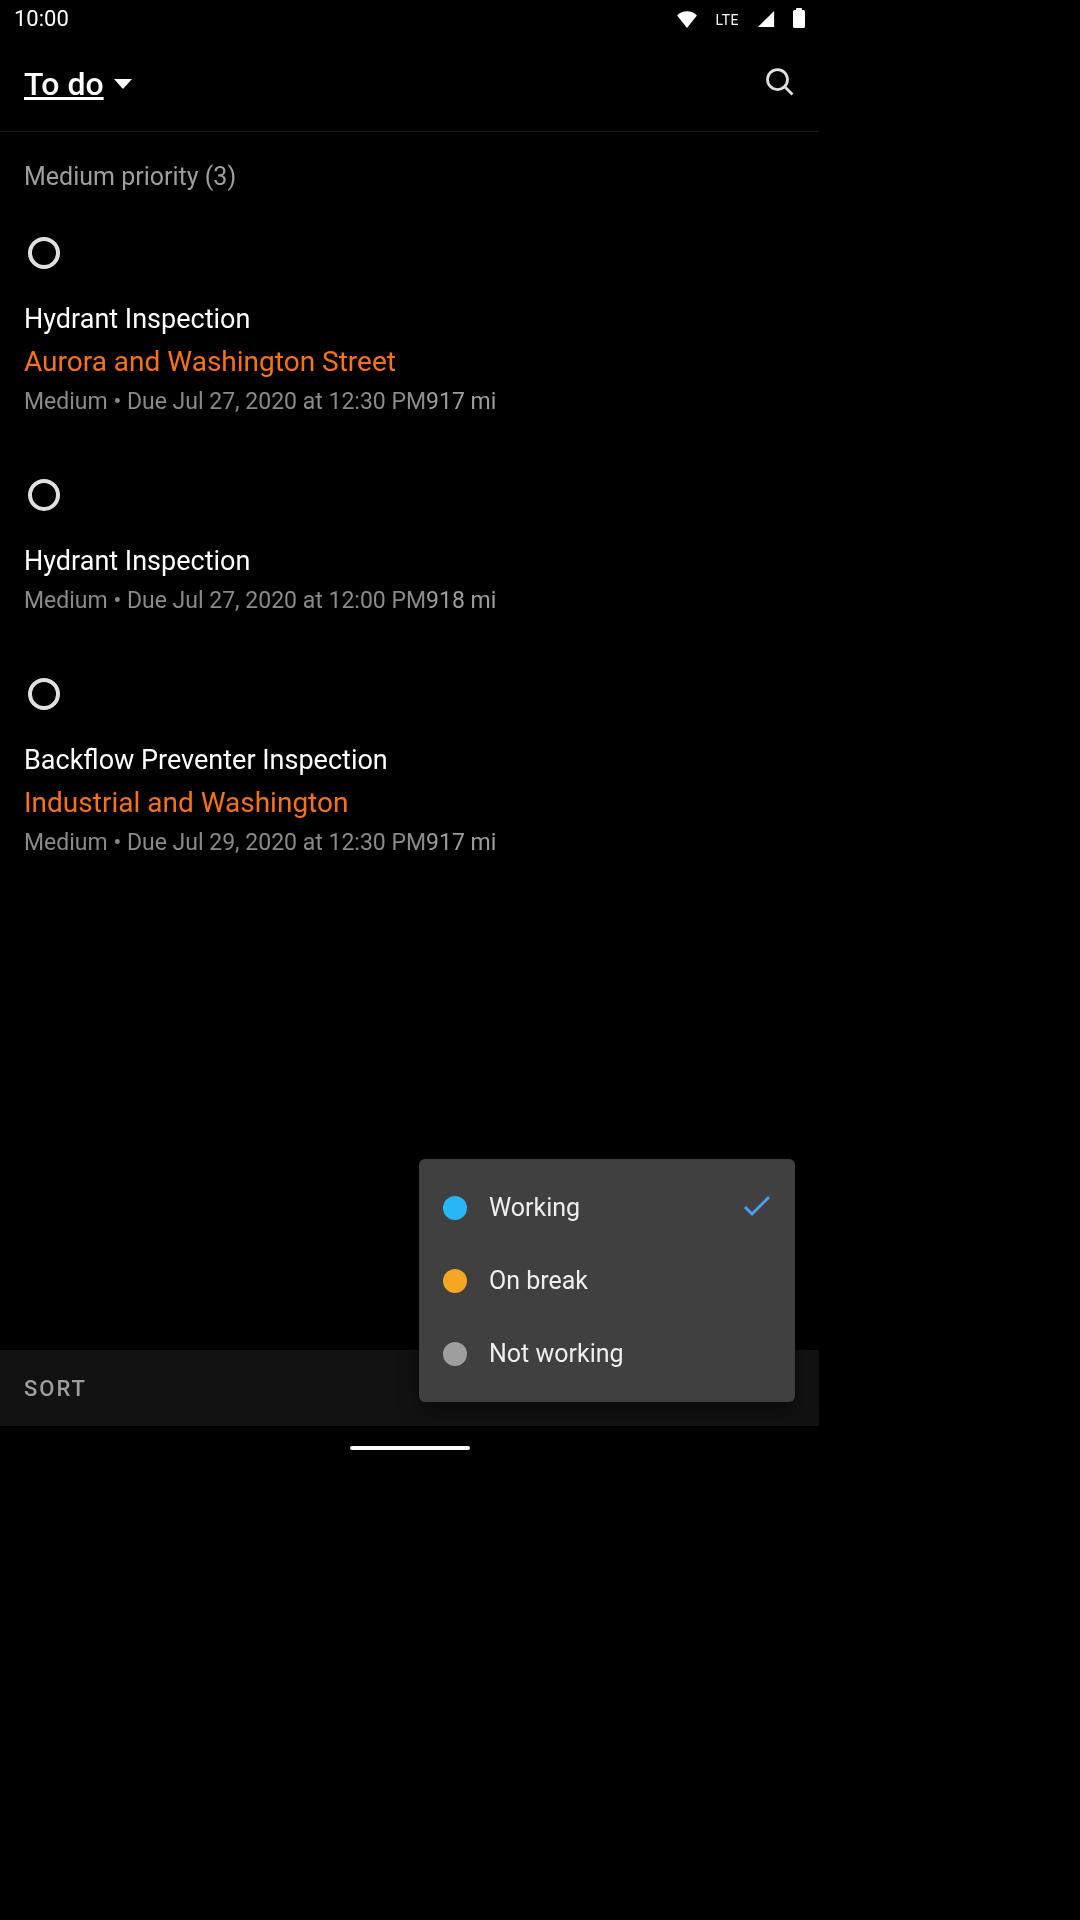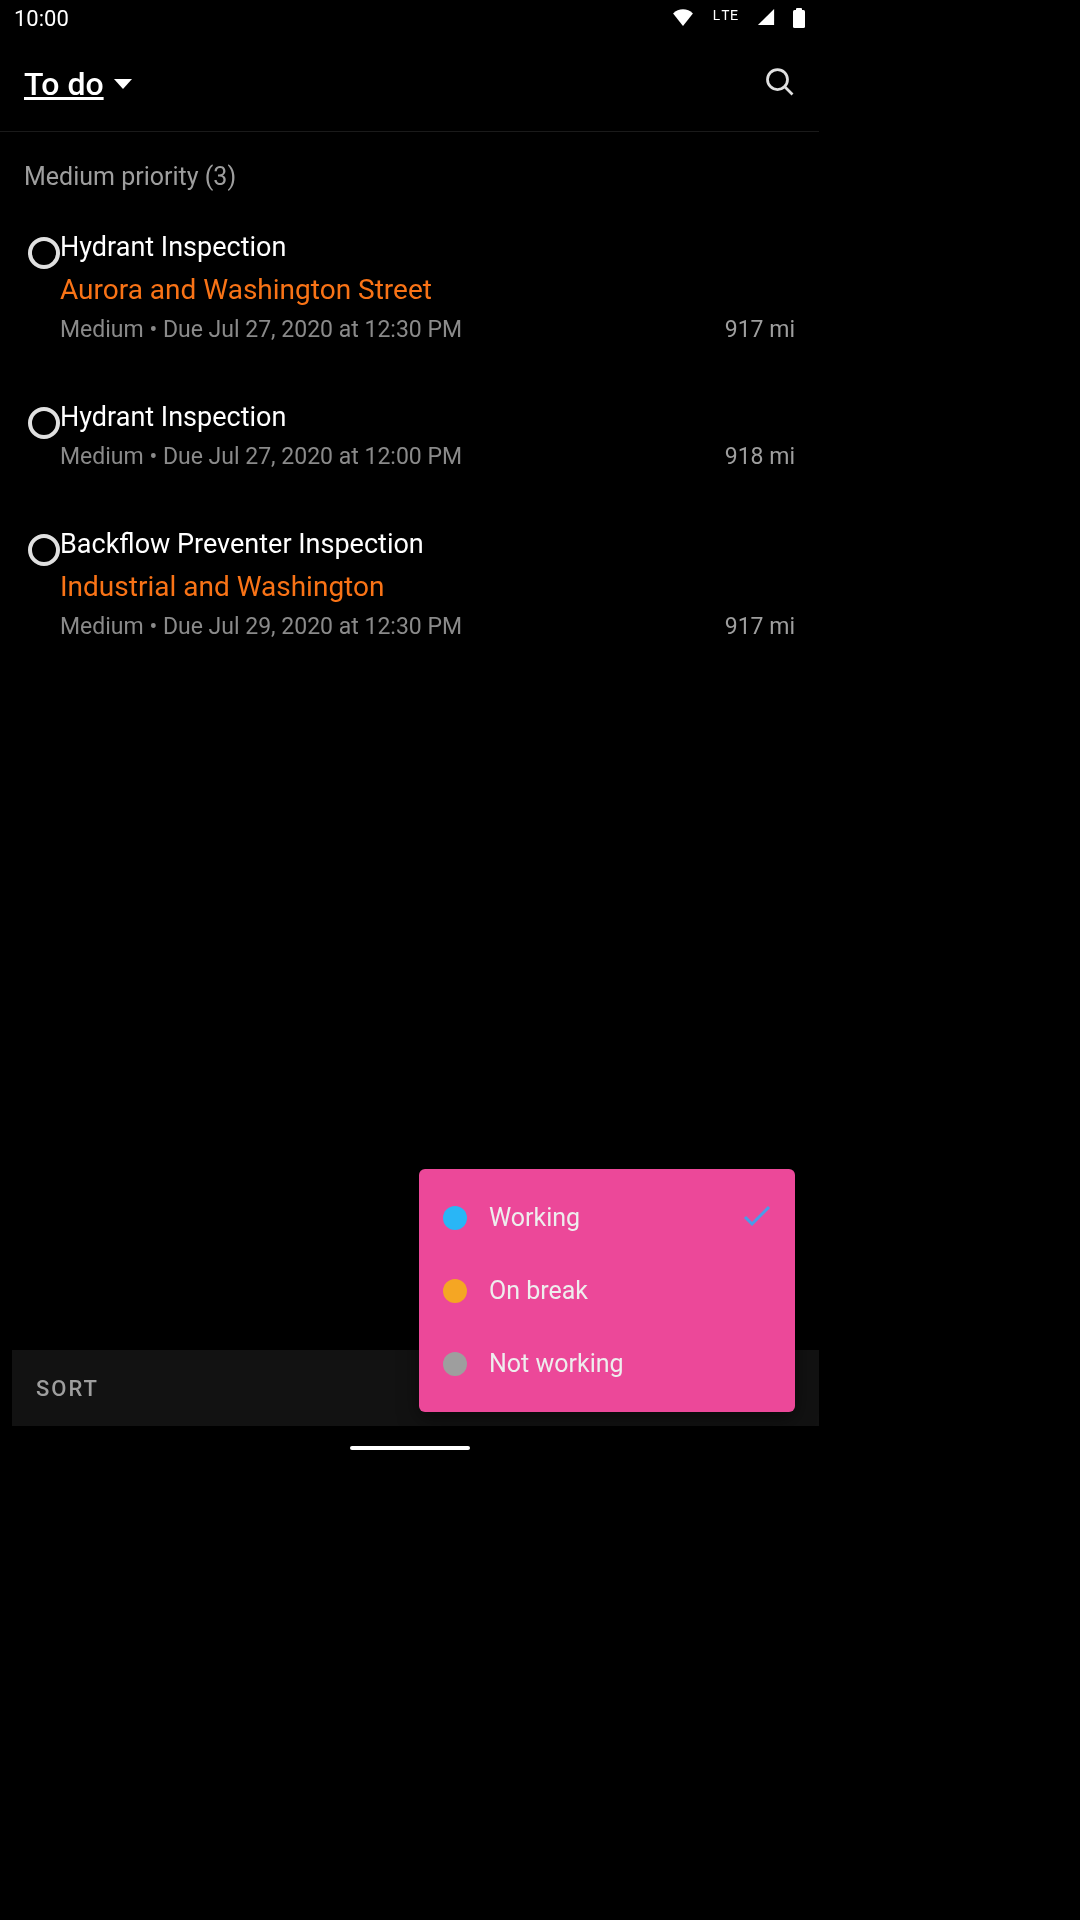--- a/index.html
+++ b/index.html
@@ -14,21 +14,21 @@
     }
     .status-bar {
       height: 36px;
       display: flex;
       justify-content: space-between;
       align-items: center;
       padding: 18px 14px;
       font-size: 22px;
       background: #000;
     }
-    .status-right { display: flex; align-items: flex-start; gap: 18px; font-family: Liberation Mono, monospace; }
+    .status-right { display: flex; align-items: flex-end; gap: 18px; }
     .status-right svg { display: block; }
     .lte-label { font-size: 14px; letter-spacing: 0.5px; font-weight: 400; }
 
     .app-bar {
       height: 96px;
       display: flex;
       align-items: center;
       justify-content: space-between;
       padding: 0 24px;
       border-bottom: 1px solid #1a1a1a;
@@ -52,20 +52,22 @@
       padding: 30px 24px 6px;
       font-size: 25px;
       color: #9e9e9e;
     }
 
     .task-list { padding: 0 0 0 0; }
     .task-item {
       display: flex;
       align-items: flex-start;
       padding: 34px 24px 24px 24px;
+      gap: 34px;
+      flex-direction: column;
     }
     .radio-circle {
       width: 32px; height: 32px;
       border-radius: 50%;
       border: 4px solid #e0e0e0;
       flex-shrink: 0;
       margin-top: 6px;
       margin-left: 4px;
     }
     .task-body { flex: 1; }
@@ -98,35 +100,34 @@
 
     .bottom-bar {
       position: absolute;
       bottom: 30px;
       left: 0; right: 0;
       height: 76px;
       background: #121212;
       display: flex;
       align-items: center;
       padding: 0 24px;
-      margin-left: 12px;
     }
     .sort-label {
       font-size: 22px;
       letter-spacing: 2px;
       font-weight: 500;
       color: #9e9e9e;
     }
 
     .status-menu {
       position: absolute;
       right: 24px;
-      bottom: 44px;
+      bottom: 54px;
       width: 376px;
-      background: #ec4899;
+      background: #404040;
       border-radius: 6px;
       padding: 12px 0;
       box-shadow: 0 6px 20px rgba(0,0,0,0.5);
     }
     .status-option {
       display: flex;
       align-items: center;
       padding: 22px 24px;
       gap: 22px;
     }

